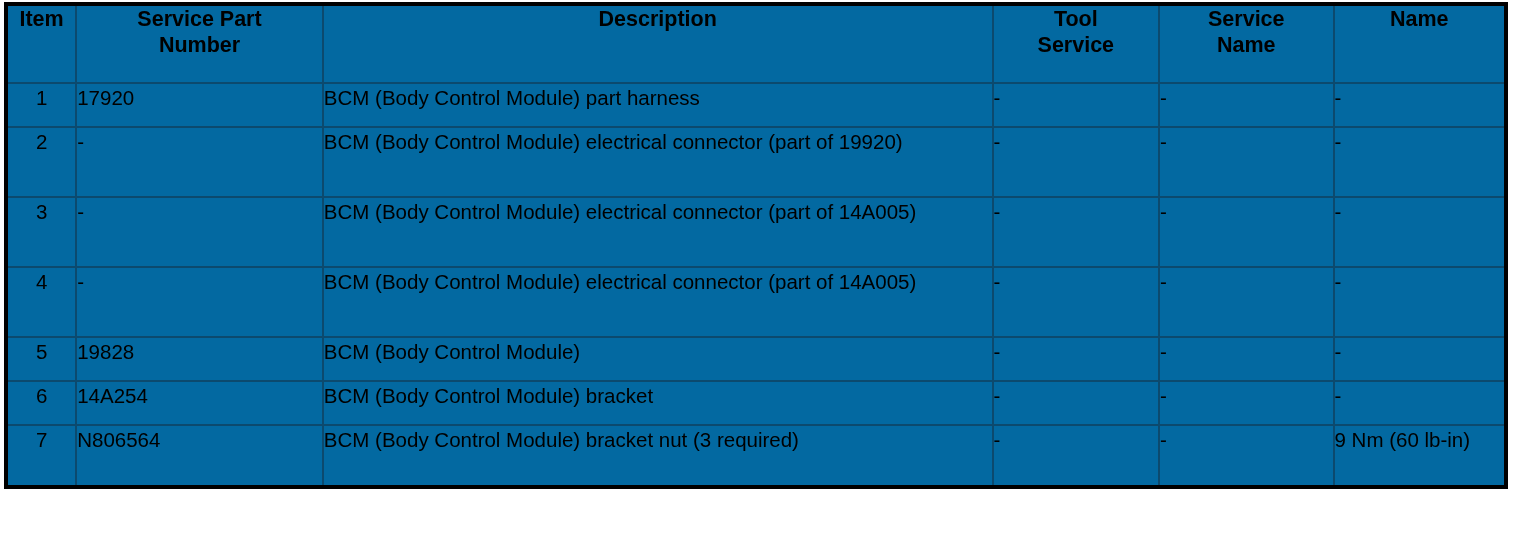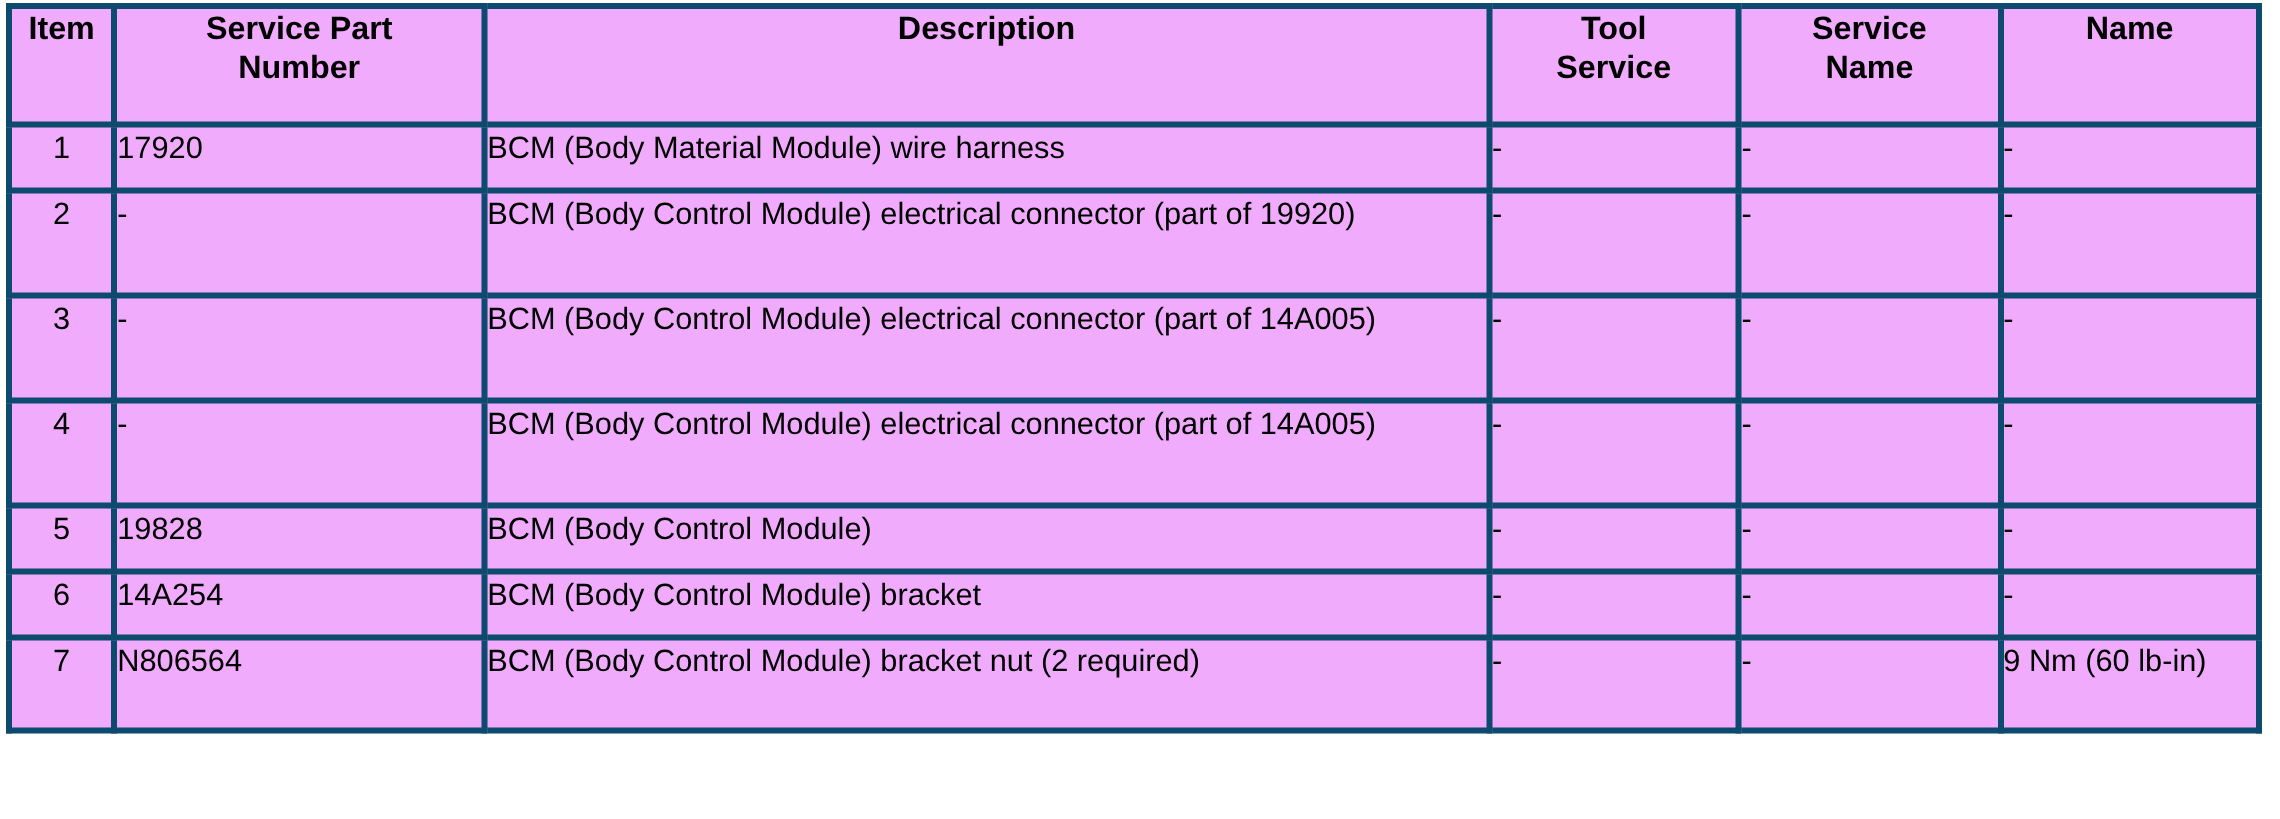--- a/index.html
+++ b/index.html
@@ -26,24 +26,24 @@
   table.parts-table {
     border-collapse: collapse;
     table-layout: fixed;
     width: 1504px;
     border: 4px solid #000000;
     background: #ffffff;
   }
 
   table.parts-table th,
   table.parts-table td {
-    border: 4px solid #0c4a6e;
+    border: 2px solid #0c4a6e;
     padding: 0;
     vertical-align: top;
-    background: #f0abfc;
+    background: #0369a1;
   }
 
   
   col.c-item { width: 70px; }
   col.c-part { width: 246px; }
   col.c-desc { width: 668px; }
   col.c-tool { width: 166px; }
   col.c-mat  { width: 174px; }
   col.c-note { width: 172px; }
 
@@ -122,21 +122,21 @@
           <span class="hdr-line">Name</span>
         </th>
       </tr>
     </thead>
 
     <tbody>
 
       <tr class="h-1">
         <td class="cell-item">1</td>
         <td class="cell-part">17920</td>
-        <td class="cell-desc">BCM (Body Material Module) wire harness</td>
+        <td class="cell-desc">BCM (Body Control Module) part harness</td>
         <td class="cell-tool">-</td>
         <td class="cell-mat">-</td>
         <td class="cell-note">-</td>
       </tr>
 
       <tr class="h-2">
         <td class="cell-item">2</td>
         <td class="cell-part">-</td>
         <td class="cell-desc">BCM (Body Control Module) electrical connector (part of 19920)</td>
         <td class="cell-tool">-</td>
@@ -176,21 +176,21 @@
         <td class="cell-part">14A254</td>
         <td class="cell-desc">BCM (Body Control Module) bracket</td>
         <td class="cell-tool">-</td>
         <td class="cell-mat">-</td>
         <td class="cell-note">-</td>
       </tr>
 
       <tr class="h-3">
         <td class="cell-item">7</td>
         <td class="cell-part">N806564</td>
-        <td class="cell-desc">BCM (Body Control Module) bracket nut (2 required)</td>
+        <td class="cell-desc">BCM (Body Control Module) bracket nut (3 required)</td>
         <td class="cell-tool">-</td>
         <td class="cell-mat">-</td>
         <td class="cell-note">9 Nm (60 lb-in)</td>
       </tr>
 
     </tbody>
   </table>
 
 </div>
 

